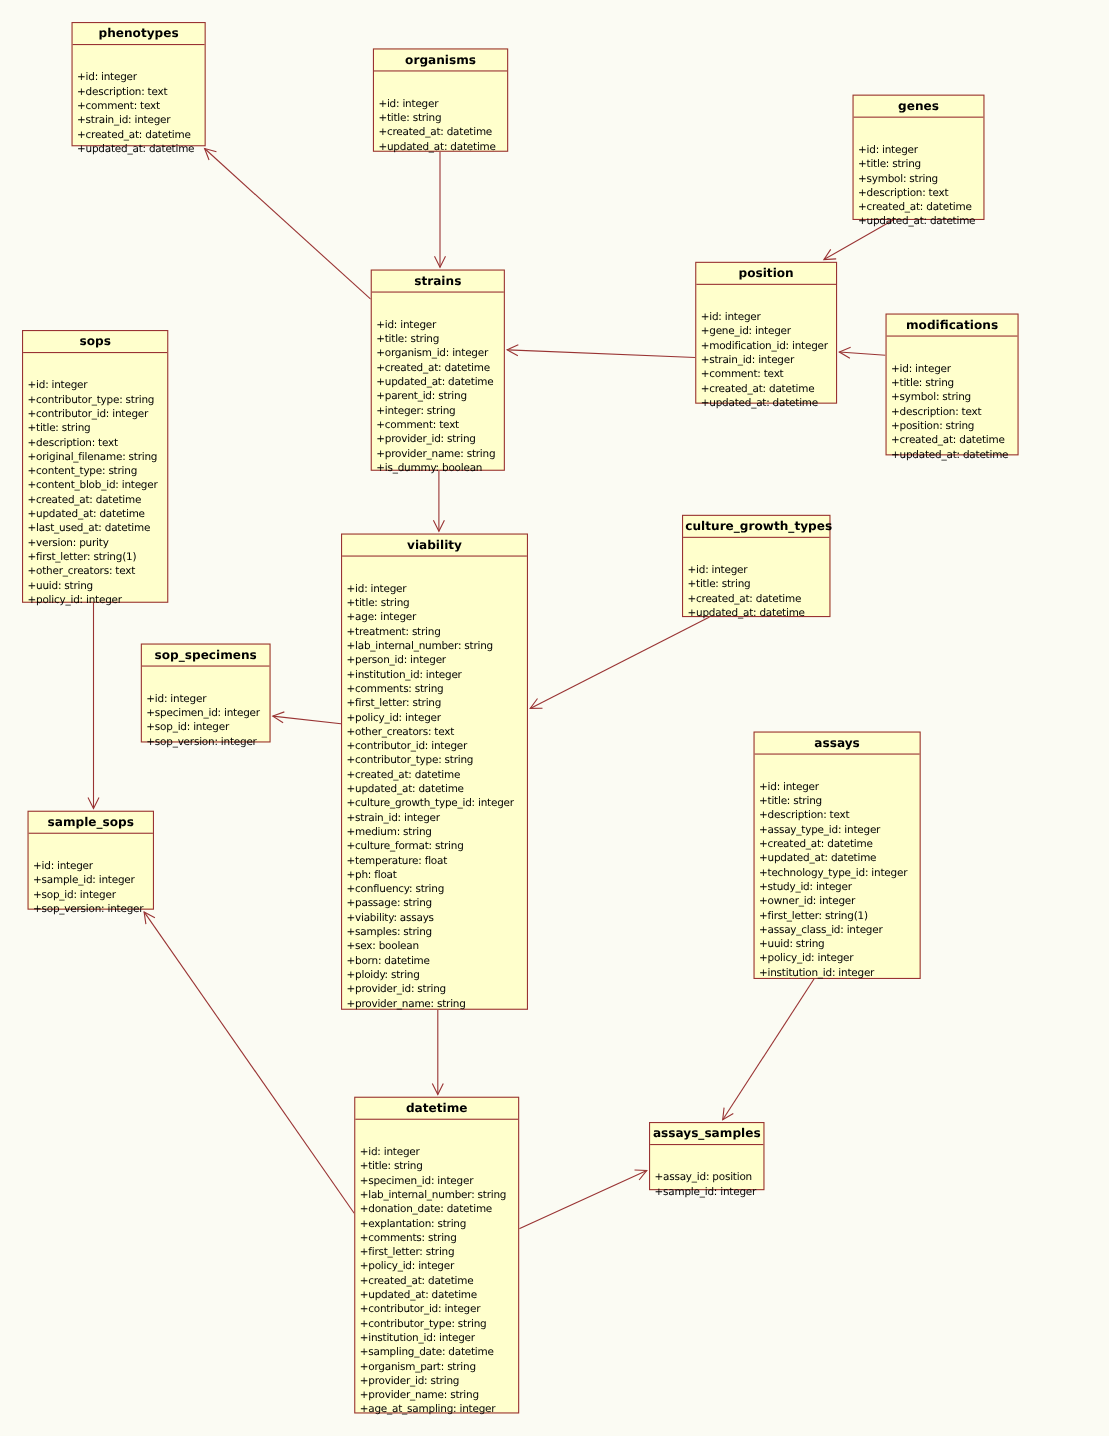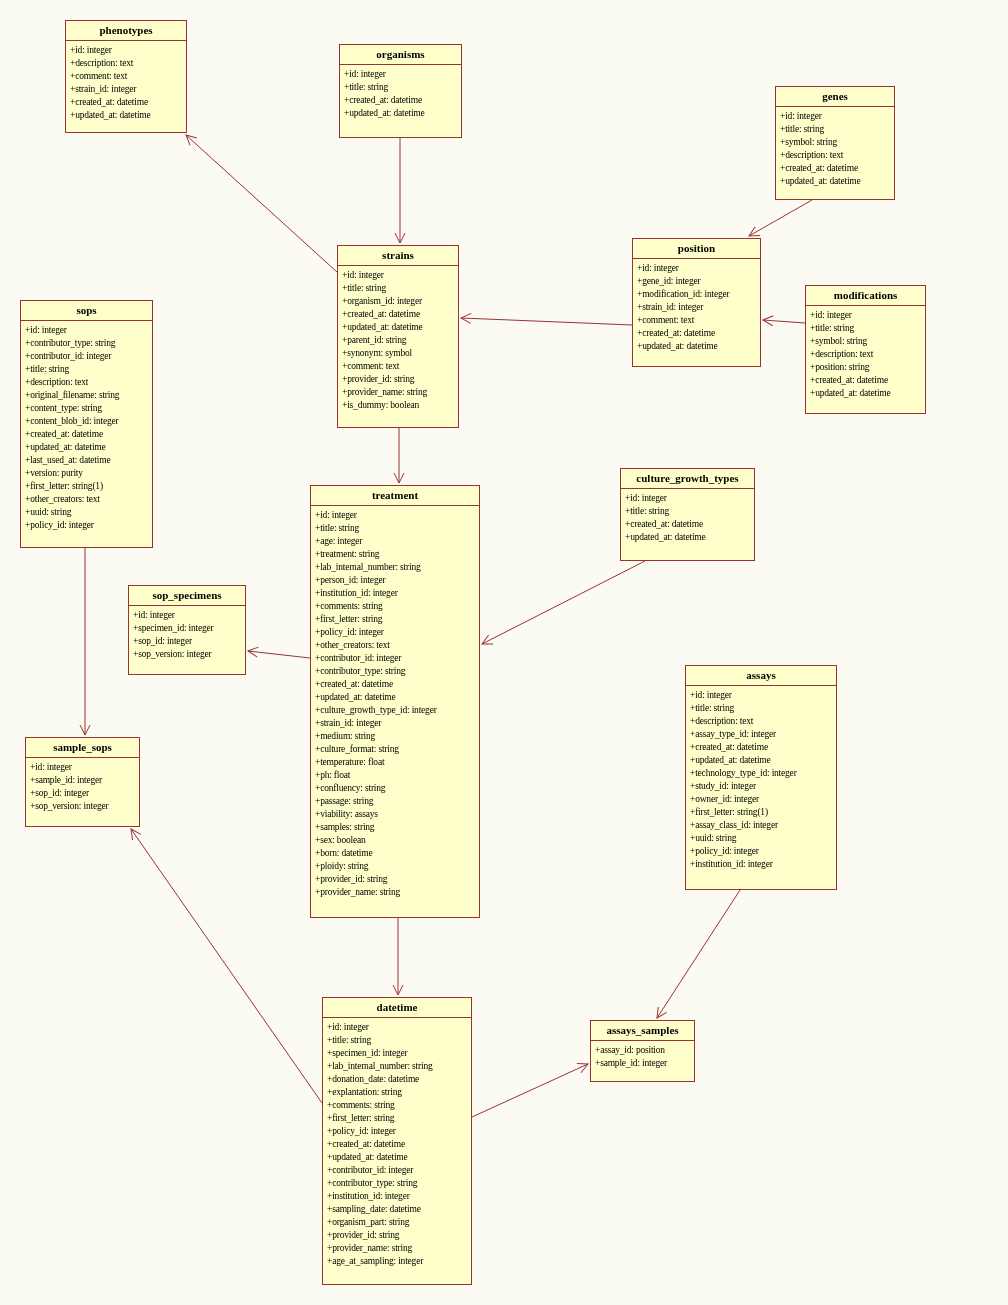--- a/index.html
+++ b/index.html
@@ -5,21 +5,20 @@
   * { box-sizing: border-box; margin: 0; padding: 0; }
   html, body {
     font-family: "DejaVu Sans", "Liberation Sans", sans-serif;
     background: var(--bg, #fbfbf3);
   }
   .canvas {
     position: relative;
     width: 999px;
     height: 1305px;
     overflow: hidden;
-    font-family: Liberation Serif, serif;
   }
   svg.relations {
     position: absolute;
     left: 0; top: 0;
   }
   .rel-line {
     stroke: var(--line, #993333);
     stroke-width: 1;
     fill: none;
   }
@@ -38,20 +37,21 @@
     font-size: 11px;
     font-weight: bold;
     line-height: 13px;
     text-align: center;
     padding: 3px 2px;
     border-bottom: 1px solid var(--line, #993333);
     white-space: nowrap;
   }
   .entity-attrs {
     padding: 3px 3px 0 4px;
+    margin-top: 20px;
   }
   .attr {
     font-size: 9.5px;
     letter-spacing: -0.2px;
     line-height: 13px;
     white-space: nowrap;
   }
 </style>
 </head>
 <body>
@@ -113,21 +113,21 @@
   </div>
       <div class="entity" style="left: 337px; top: 245px; width: 122px; height: 183px;">
     <div class="entity-title">strains</div>
     <div class="entity-attrs">
           <div class="attr">+id: integer</div>
           <div class="attr">+title: string</div>
           <div class="attr">+organism_id: integer</div>
           <div class="attr">+created_at: datetime</div>
           <div class="attr">+updated_at: datetime</div>
           <div class="attr">+parent_id: string</div>
-          <div class="attr">+synonym: symbol</div>
+          <div class="attr">+integer: string</div>
           <div class="attr">+comment: text</div>
           <div class="attr">+provider_id: string</div>
           <div class="attr">+provider_name: string</div>
           <div class="attr">+is_dummy: boolean</div>
         </div>
   </div>
       <div class="entity" style="left: 632px; top: 238px; width: 129px; height: 129px;">
     <div class="entity-title">position</div>
     <div class="entity-attrs">
           <div class="attr">+id: integer</div>
@@ -166,21 +166,21 @@
           <div class="attr">+updated_at: datetime</div>
           <div class="attr">+last_used_at: datetime</div>
           <div class="attr">+version: purity</div>
           <div class="attr">+first_letter: string(1)</div>
           <div class="attr">+other_creators: text</div>
           <div class="attr">+uuid: string</div>
           <div class="attr">+policy_id: integer</div>
         </div>
   </div>
       <div class="entity" style="left: 310px; top: 485px; width: 170px; height: 433px;">
-    <div class="entity-title">treatment</div>
+    <div class="entity-title">viability</div>
     <div class="entity-attrs">
           <div class="attr">+id: integer</div>
           <div class="attr">+title: string</div>
           <div class="attr">+age: integer</div>
           <div class="attr">+treatment: string</div>
           <div class="attr">+lab_internal_number: string</div>
           <div class="attr">+person_id: integer</div>
           <div class="attr">+institution_id: integer</div>
           <div class="attr">+comments: string</div>
           <div class="attr">+first_letter: string</div>

